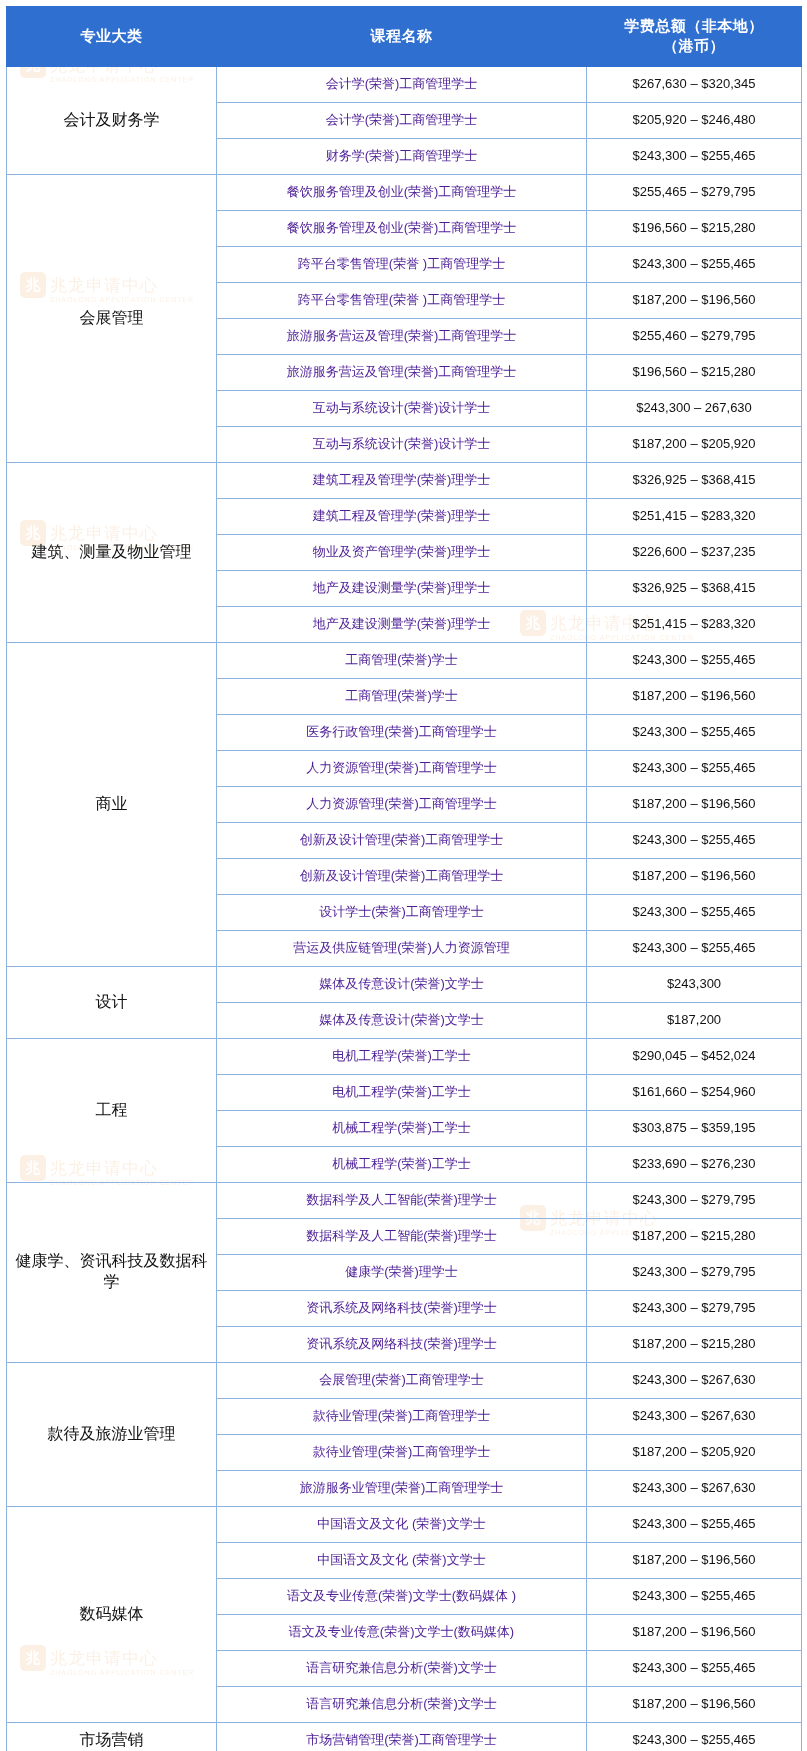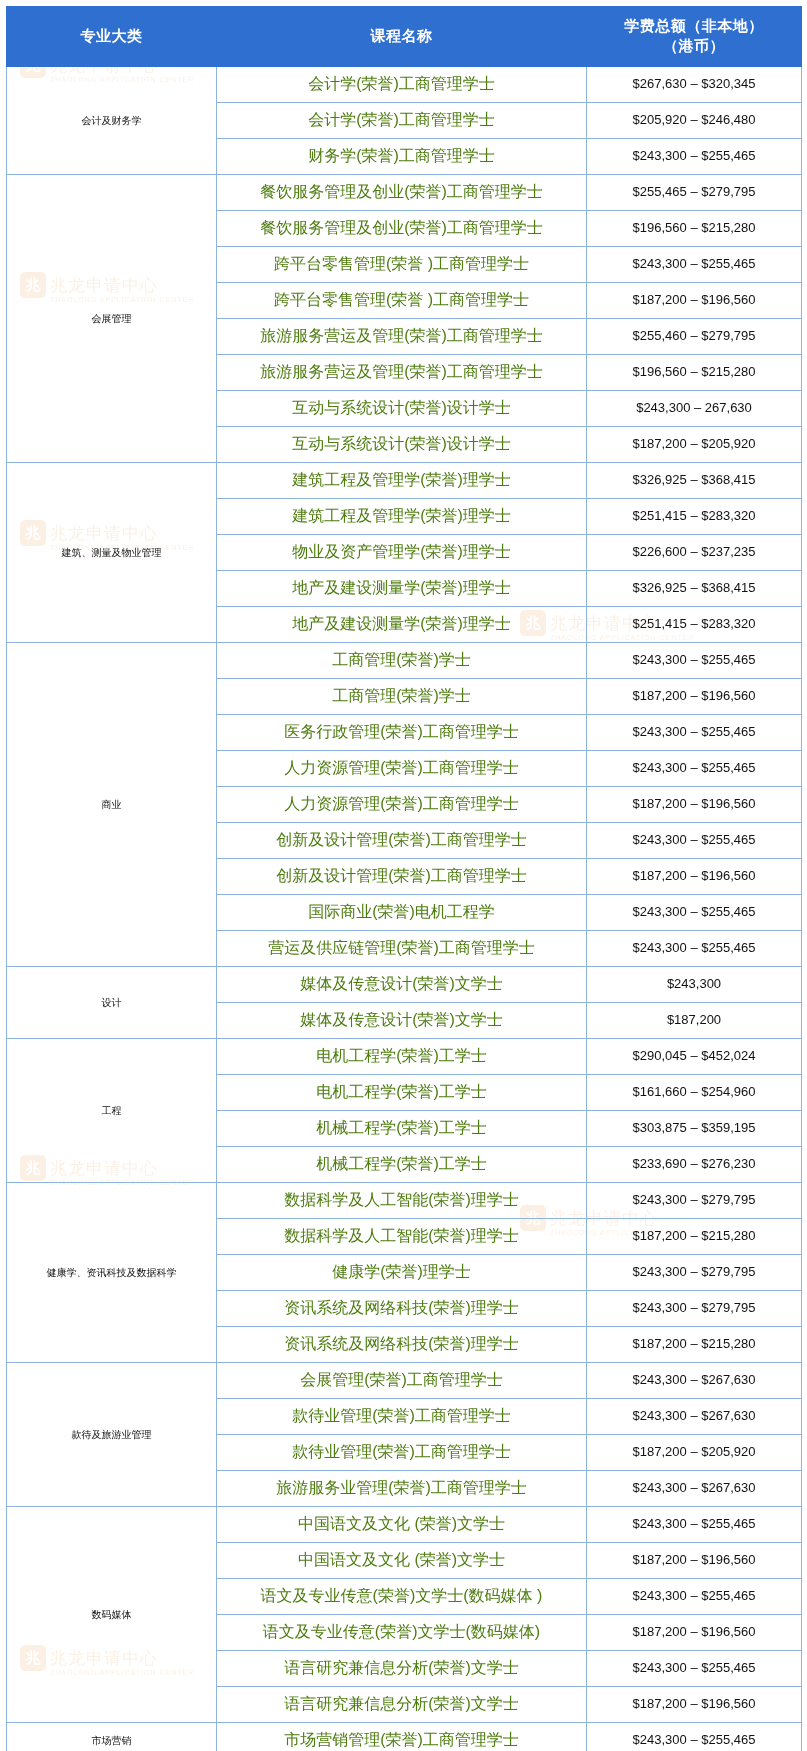--- a/index.html
+++ b/index.html
@@ -45,26 +45,26 @@
   tbody td {
     border: 1px solid #8fb3e0;
     padding: 6px 4px;
     text-align: center;
     vertical-align: middle;
     background: rgba(255,255,255,0.55);
     line-height: 1.3;
     height: 23px;
   }
   tbody td.cat {
-    font-size: 10px;
+    font-size: 16px;
     color: #111;
   }
   tbody td.course {
-    font-size: 16px;
-    color: #4d7c0f;
+    font-size: 13px;
+    color: #4c1d95;
   }
   tbody td.fee {
     font-size: 13px;
     color: #111;
     white-space: nowrap;
   }
 
   
   .watermarks {
     position: absolute;
@@ -260,25 +260,25 @@
         </tr>
         <tr>
           <td class="course">创新及设计管理(荣誉)工商管理学士</td>
           <td class="fee">$243,300 – $255,465</td>
         </tr>
         <tr>
           <td class="course">创新及设计管理(荣誉)工商管理学士</td>
           <td class="fee">$187,200 – $196,560</td>
         </tr>
         <tr>
-          <td class="course">国际商业(荣誉)电机工程学</td>
-          <td class="fee">$243,300 – $255,465</td>
-        </tr>
-        <tr>
-          <td class="course">营运及供应链管理(荣誉)工商管理学士</td>
+          <td class="course">设计学士(荣誉)工商管理学士</td>
+          <td class="fee">$243,300 – $255,465</td>
+        </tr>
+        <tr>
+          <td class="course">营运及供应链管理(荣誉)人力资源管理</td>
           <td class="fee">$243,300 – $255,465</td>
         </tr>
         <tr>
           <td class="cat" rowspan="2">设计</td>
           <td class="course">媒体及传意设计(荣誉)文学士</td>
           <td class="fee">$243,300</td>
         </tr>
         <tr>
           <td class="course">媒体及传意设计(荣誉)文学士</td>
           <td class="fee">$187,200</td>

